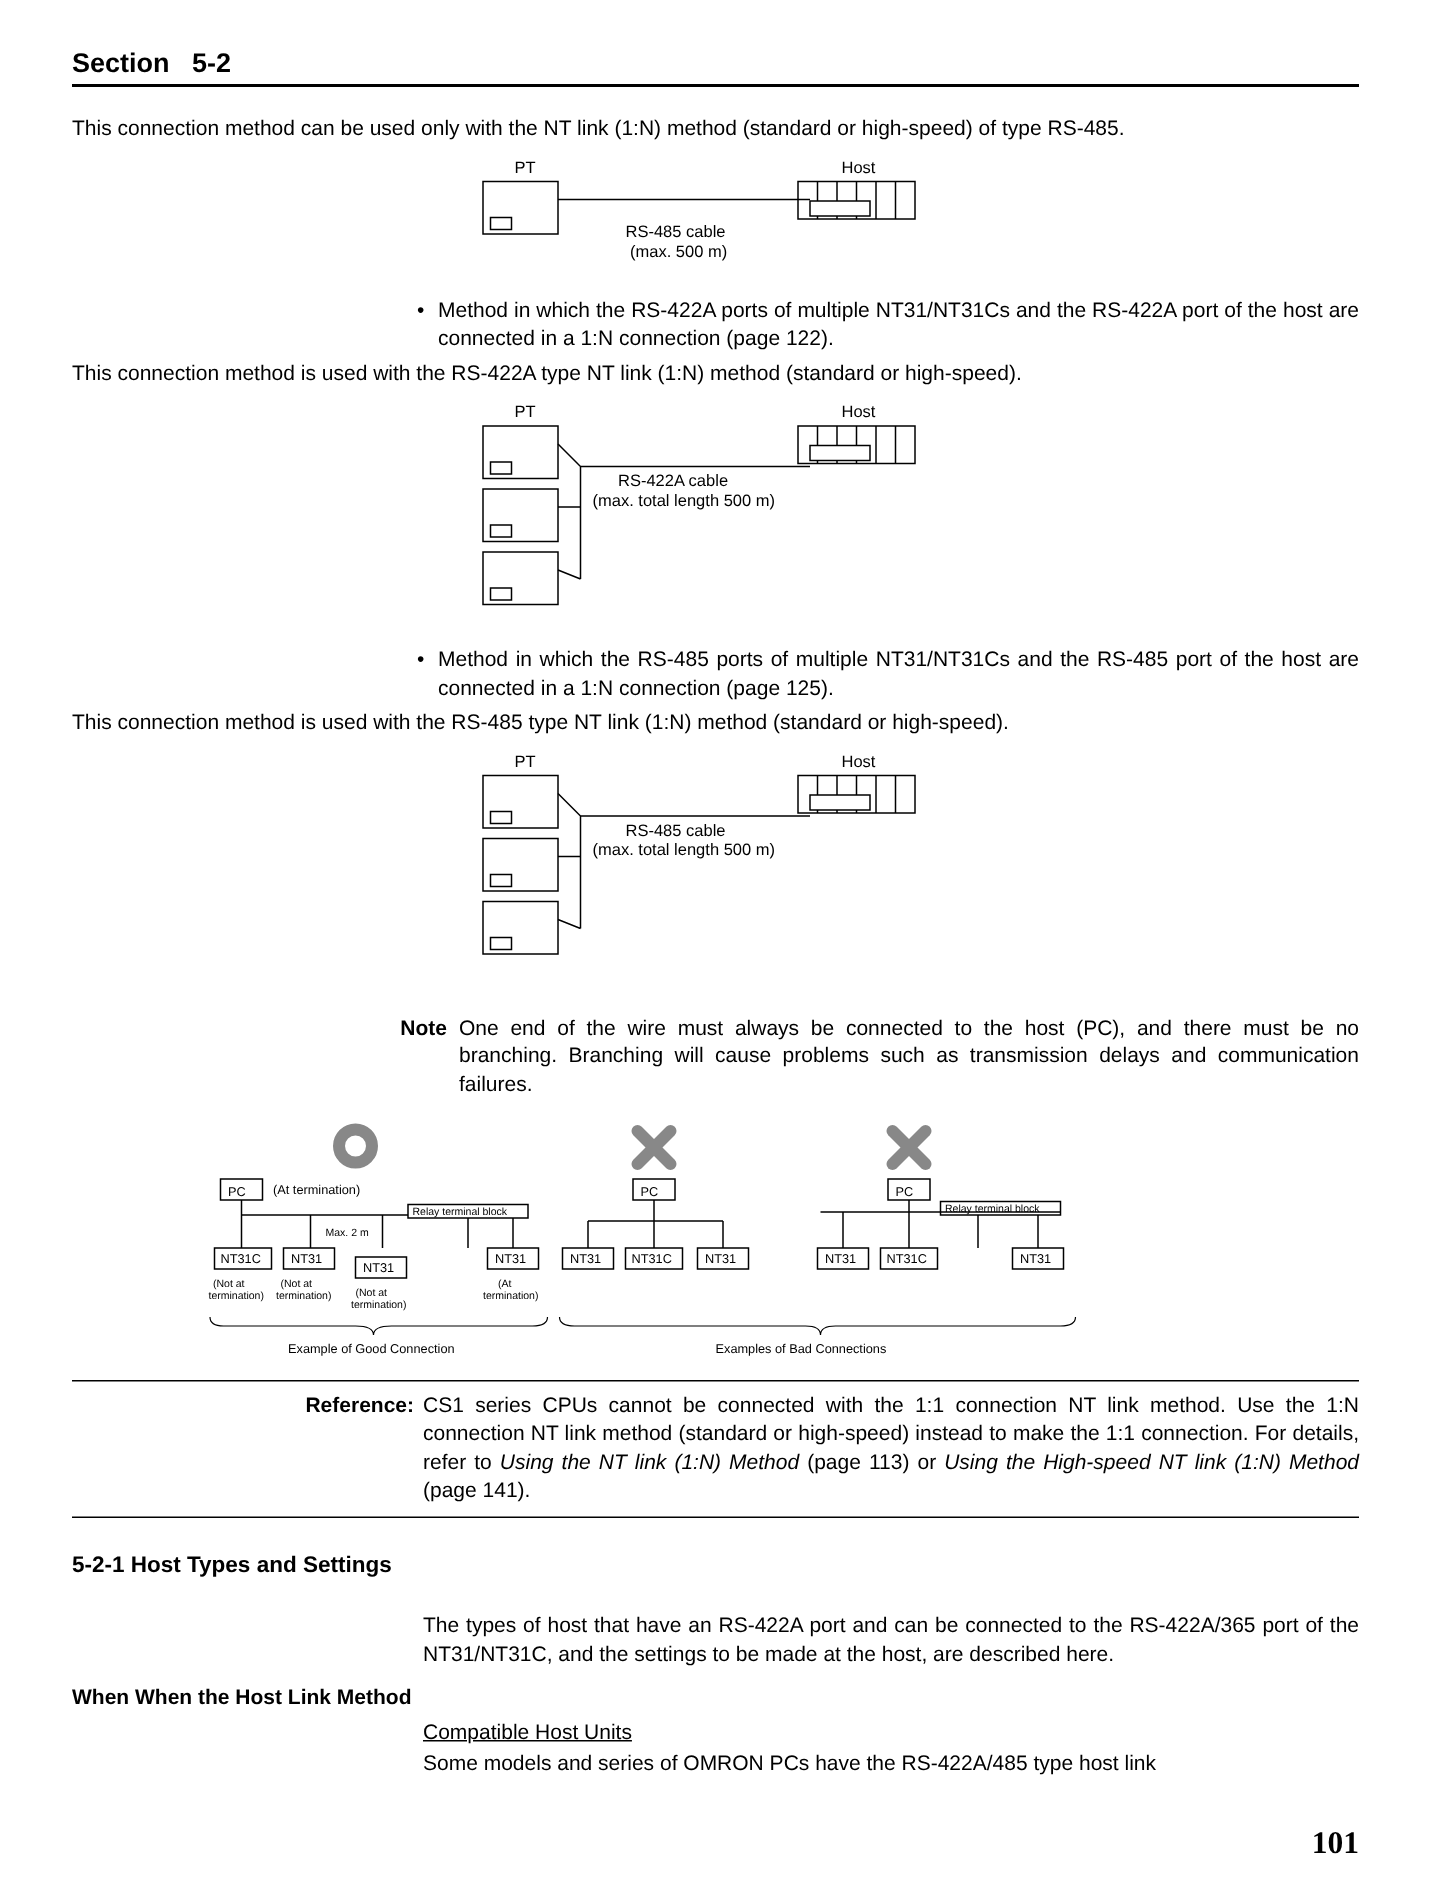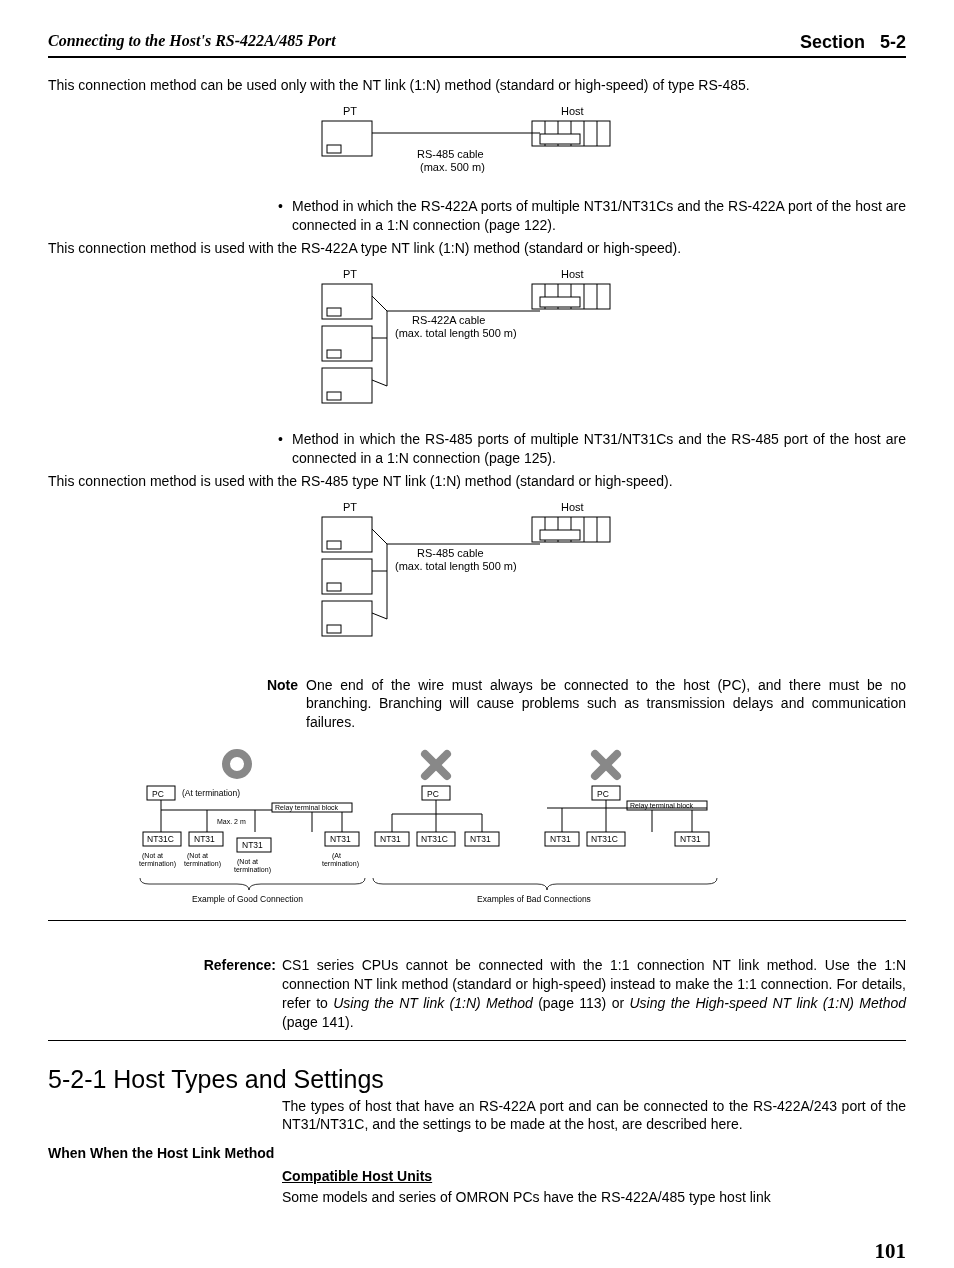--- a/index.html
+++ b/index.html
@@ -24,40 +24,39 @@
   .indent-sub  { margin-left: 260px; }
   .para { margin: 0 0 6px 0; text-align: justify; }
   .para-sub { margin: 4px 0 8px 0; text-align: justify; }
   .bullet-row { display:flex; margin-left:230px; }
   .bullet-dot { width:14px; flex:none; }
   .bullet-body { flex:1; text-align: justify; }
   .note-row { display:flex; margin-top:27px; }
   .note-lbl { width:70px; flex:none; font-weight:bold; text-align:right; margin-right:8px; margin-left:180px;}
   .note-body{ flex:1; text-align: justify; }
   .ref-block { border-top:1px solid #000; border-bottom:1px solid #000; margin-top:12px; padding:6px 0 8px 0;}
-  .ref-row { display:flex;margin-top:29px; }
+  .ref-row { display:flex; }
   .ref-lbl { width:90px; flex:none; font-weight:bold; margin-left:138px; text-align:right; margin-right:6px;}
   .ref-body{ flex:1; text-align:justify; }
   .ital { font-style: italic; }
-  .sec-head { font-size:25px; font-weight:normal; margin-top:22px; margin-bottom:0; }
+  .sec-head { font-size:15px; font-weight:bold; margin-top:22px; margin-bottom:20px; }
   .sub-head { font-weight:bold; margin-top:10px; }
-  .ul-head  { font-weight:bold; text-decoration: underline; margin-left:234px; margin-top:4px; }
+  .ul-head  { font-weight:normal; text-decoration: underline; margin-left:234px; margin-top:4px; }
   .page-num { text-align:right; font-weight:bold; font-family:"Times New Roman",serif; font-size:21px; margin-top:30px;}
   
   .diagram { margin:8px auto 14px auto; }
   svg { display:block; margin:0 auto; }
   .svgtext { font-family: Arial, sans-serif; font-size:11px; }
   .svgtext-sm { font-family: Arial, sans-serif; font-size:8.5px; }
   .svgtext-tiny { font-family: Arial, sans-serif; font-size:7px; }
 </style>
 </head>
 <body>
 
 <div class="hdr">
-  <span class="hdr-left">Connecting to the Host's RS-422A/485 Port</span>
   <span class="hdr-right">
     <span>Section</span>&nbsp;&nbsp;&nbsp;<span>5-2</span>
   </span>
 </div>
 
 <p class="para indent-sub">This connection method can be used only with the NT link (1:N) method (standard or high-speed) of type RS-485.</p>
 
 <div class="diagram">
 <svg width="320" height="80">
   <text x="26" y="12" class="svgtext">PT</text>
@@ -225,19 +224,19 @@
 <div class="ref-block">
   <div class="ref-row">
     <div class="ref-lbl">Reference:</div>
     <div class="ref-body">
       <span>CS1 series CPUs cannot be connected with the 1:1 connection NT link method. Use the 1:N connection NT link method (standard or high-speed) instead to make the 1:1 connection. For details, refer to </span><span class="ital">Using the NT link (1:N) Method</span><span> (page 113) or </span><span class="ital">Using the High-speed NT link (1:N) Method</span><span> (page 141).</span>
     </div>
   </div>
 </div>
 
 <div class="sec-head">5-2-1  Host Types and Settings</div>
-<p class="para" style="margin-left:234px;">The types of host that have an RS-422A port and can be connected to the RS-422A/243 port of the NT31/NT31C, and the settings to be made at the host, are described here.</p>
+<p class="para" style="margin-left:234px;">The types of host that have an RS-422A port and can be connected to the RS-422A/365 port of the NT31/NT31C, and the settings to be made at the host, are described here.</p>
 
 <div class="sub-head">When When the Host Link Method</div>
 <div class="ul-head">Compatible Host Units</div>
 <p class="para" style="margin-left:234px; margin-top:2px;">Some models and series of OMRON PCs have the RS-422A/485 type host link</p>
 
 <div class="page-num">101</div>
 
 </body></html>

